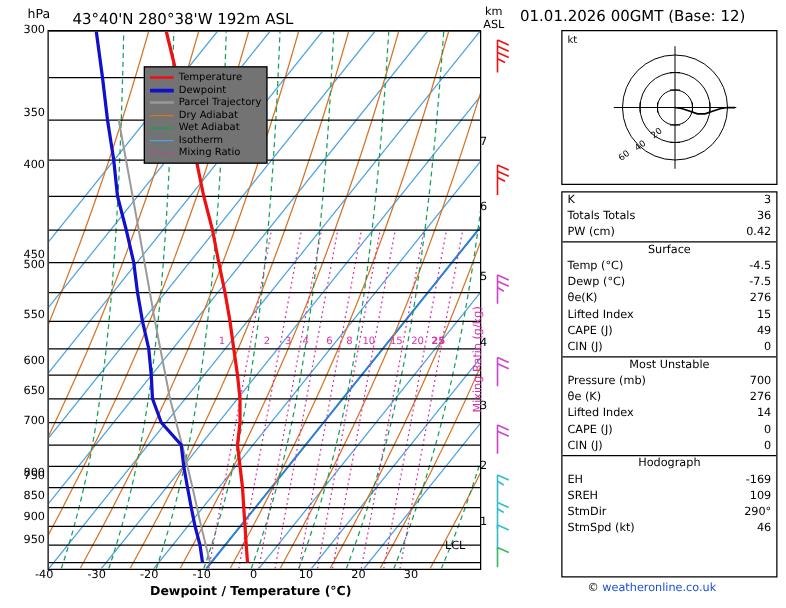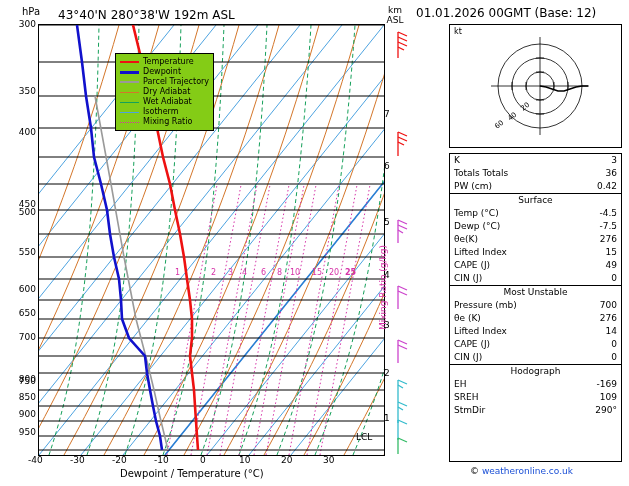--- a/index.html
+++ b/index.html
@@ -13,29 +13,29 @@
   .txt10{font-size:10px;color:#000;white-space:nowrap;}
 
   
   #skewt{left:38px;top:24px;width:345px;height:430px;border:1px solid #000;background:#fff;overflow:hidden;}
   #skewt .plotinner{position:absolute;left:0;top:0;width:345px;height:430px;overflow:hidden;}
 
   .trace{position:absolute;left:0;top:0;width:345px;height:430px;}
   svg{display:block;}
 
   
-  #legend{left:76px;top:28px;background:#84cc16;border:1px solid #000;padding:3px 4px;line-height:10px;}
+  #legend{left:76px;top:28px;background:#737373;border:1px solid #000;padding:3px 4px;line-height:10px;}
   #legend .row{display:flex;align-items:center;height:10px;}
   #legend .sw{width:19px;height:0;border-top:2px solid #000;margin-right:4px;}
   #legend .lb{font-size:8px;color:#000;}
 
   
   .ylab{position:absolute;right:0;font-size:9px;color:#000;text-align:right;}
   .xlab{position:absolute;font-size:9px;color:#000;}
-  #xaxis-title{left:120px;top:468px;font-size:10px;}
+  #xaxis-title{left:120px;top:468px;font-size:10px;font-weight:bold;}
   #hpa{left:22px;top:6px;font-size:10px;}
   #title{left:58px;top:8px;font-size:12px;}
   #kmasl{left:384px;top:5px;font-size:9px;text-align:center;width:22px;line-height:10px;}
 
   
   #barbs{left:383px;top:24px;width:30px;height:430px;}
 
   
   #rtitle{left:416px;top:6px;font-size:12px;}
 
@@ -418,20 +418,24 @@
         <span>-169</span>
       </div>
       <div class="r">
         <span>SREH</span>
         <span>109</span>
       </div>
       <div class="r">
         <span>StmDir</span>
         <span>290°</span>
       </div>
+      <div class="r">
+        <span>StmSpd (kt)</span>
+        <span>46</span>
+      </div>
     </div>
   </div>
 
   <div id="copyright" class="abs">
     <span>©</span>
     <span class="cblue">weatheronline.co.uk</span>
   </div>
 
 </div>
 

